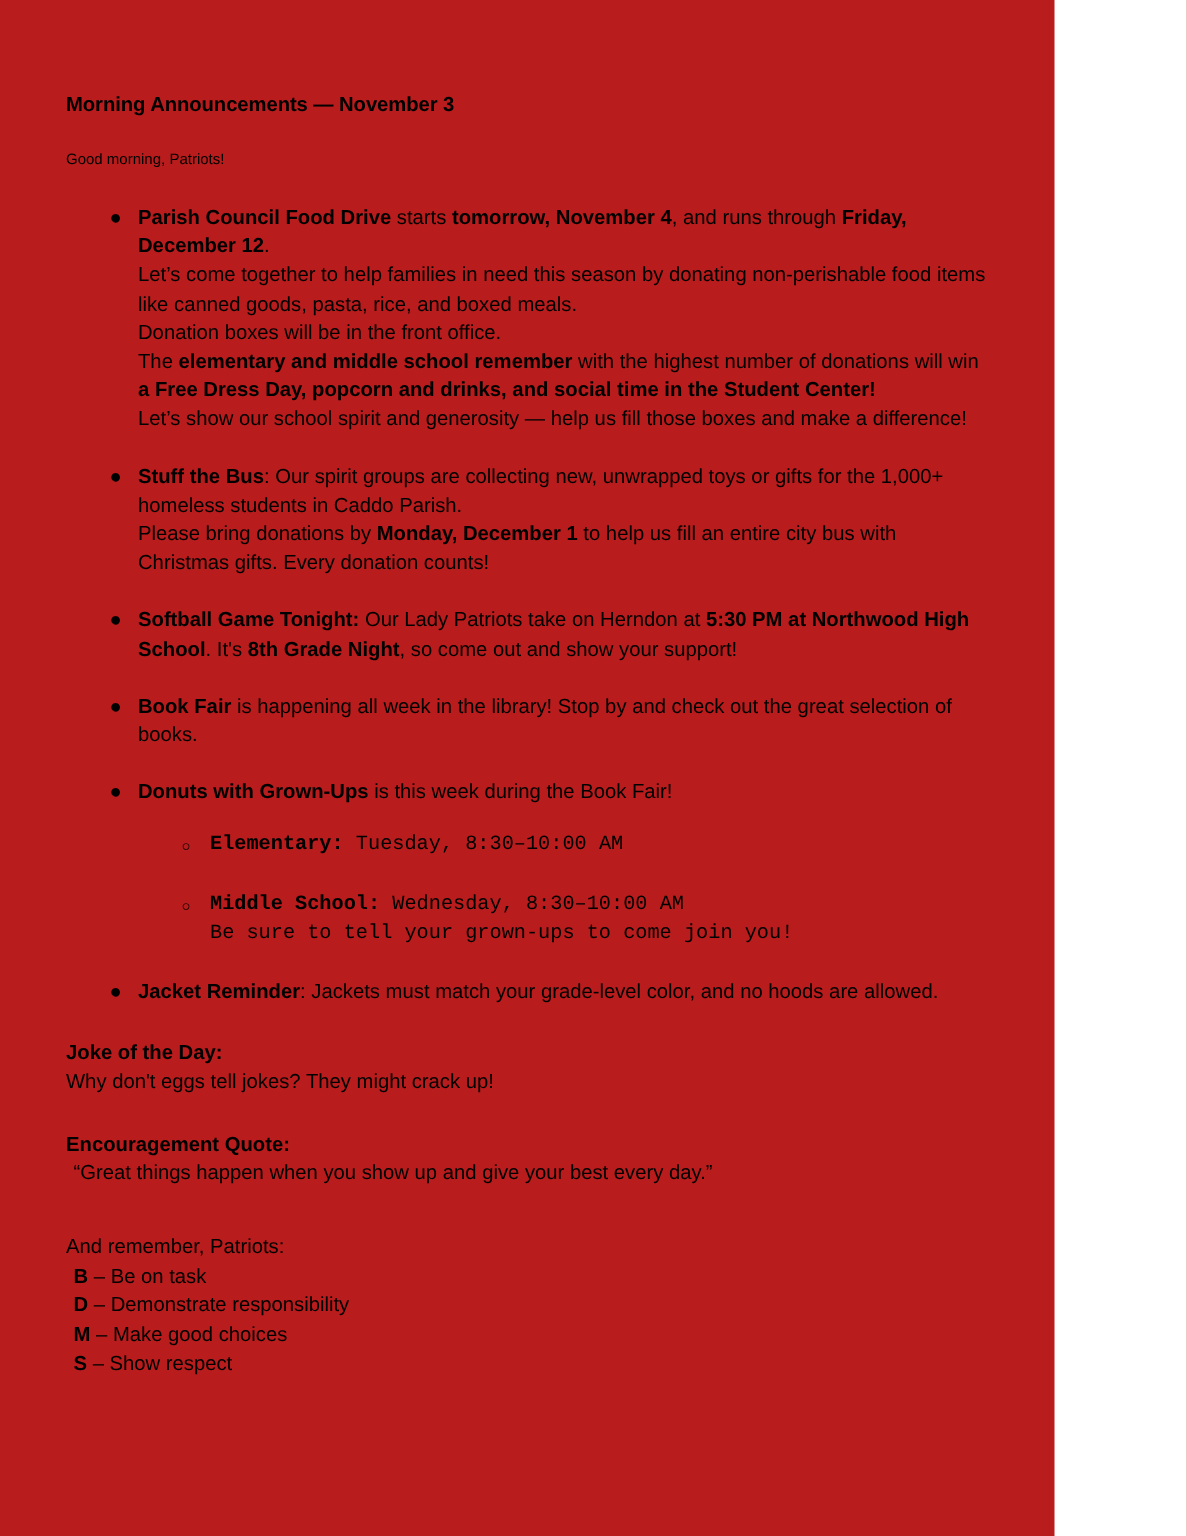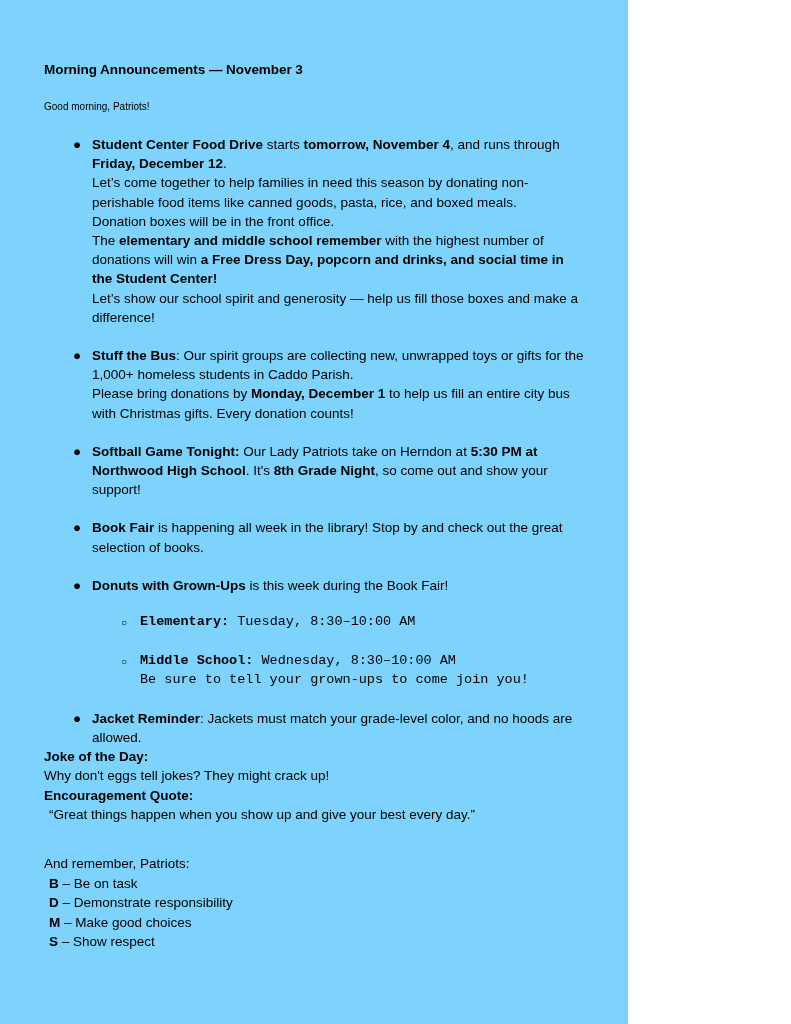--- a/index.html
+++ b/index.html
@@ -9,23 +9,23 @@
   }
   body {
     width: 791px;
     height: 1024px;
     font-family: "Liberation Sans", sans-serif;
     color: #000000;
     -webkit-font-smoothing: antialiased;
   }
   .page {
     position: relative;
-    width: 628px;
+    width: 703px;
     height: 1024px;
-    background: #7dd3fc;
+    background: #b91c1c;
     box-sizing: border-box;
     padding: 60px 41px 0 44px;
   }
   .doc-title {
     font-size: 13.5px;
     font-weight: bold;
     line-height: 19px;
     margin: 0 0 18px 0;
     letter-spacing: -0.05px;
   }
@@ -75,20 +75,21 @@
   .sub-item:last-child { margin-bottom: 0; }
   .sub-marker {
     position: absolute;
     left: 29px;
     top: 1px;
     font-size: 10px;
     line-height: 19.2px;
   }
   .sub-body p { margin: 0; font-family: Liberation Mono, monospace; }
   .section-block {
+    margin-top: 22px;
   }
   .section-heading {
     font-size: 13.5px;
     font-weight: bold;
     line-height: 19px;
     margin: 0;
   }
   .section-line {
     font-size: 13.5px;
     line-height: 19.5px;
@@ -125,21 +126,21 @@
 <div class="page">
 
   <h1 class="doc-title">Morning Announcements — November 3</h1>
 
   <p class="greeting">Good morning, Patriots!</p>
 
   <ul class="bullet-list" id="announcements-list">
       <li class="bullet-item">
         <span class="bullet-marker">●</span>
         <div class="bullet-body">
-          <p class="hang"><b>Student Center Food Drive</b> starts <b>tomorrow, November 4</b>, and runs through <b>Friday, December 12</b>.</p>
+          <p class="hang"><b>Parish Council Food Drive</b> starts <b>tomorrow, November 4</b>, and runs through <b>Friday, December 12</b>.</p>
           <p class="hang"> Let’s come together to help families in need this season by donating non-perishable food items like canned goods, pasta, rice, and boxed meals.</p>
           <p class="hang"> Donation boxes will be in the front office.</p>
           <p class="hang"> The <b>elementary and middle school remember</b> with the highest number of donations will win <b>a Free Dress Day, popcorn and drinks, and social time in the Student Center!</b></p>
           <p class="hang"> Let’s show our school spirit and generosity — help us fill those boxes and make a difference!</p>
         </div>
       </li>
       <li class="bullet-item">
         <span class="bullet-marker">●</span>
         <div class="bullet-body">
           <p class="hang"><b>Stuff the Bus</b>: Our spirit groups are collecting new, unwrapped toys or gifts for the 1,000+ homeless students in Caddo Parish.</p>

